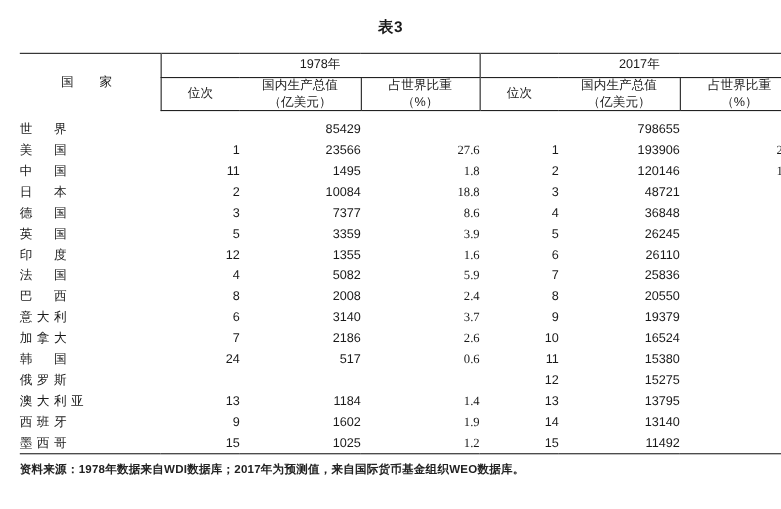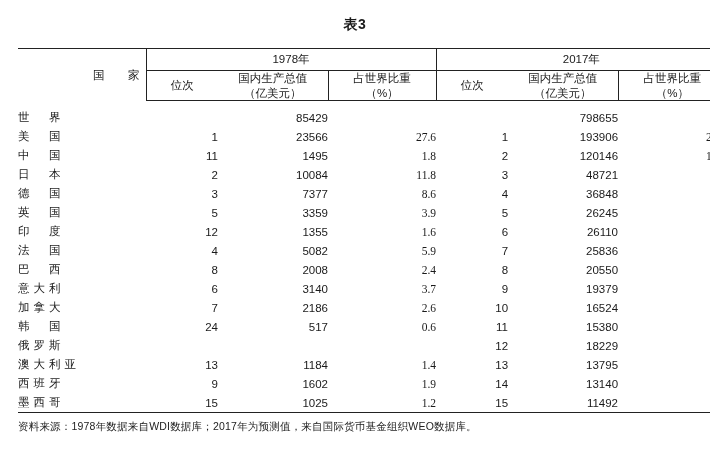--- a/index.html
+++ b/index.html
@@ -92,29 +92,30 @@
     font-family: Liberation Serif, serif;
   }
   .grp-head {
     height: 22px;
   }
   .sub-head {
     height: 30px;
     line-height: 1.3;
   }
   .country-head {
-    text-align: right;
+    text-align: center;
     letter-spacing: 6px;
     vertical-align: middle;
   }
   .note {
     margin-top: 7px;
     font-size: 10.5px;
     color: #222;
     letter-spacing: 0.2px;
+    font-weight: bold;
   }
   .spacer-row td { height: 7px; }
 </style>
 </head>
 <body>
 
 <div class="page">
 
   <div class="title-row">
     <span class="title-num">表3</span>
@@ -183,21 +184,21 @@
           <td class="num">1495</td>
           <td class="pct">1.8</td>
           <td class="rank">2</td>
           <td class="num">120146</td>
           <td class="pct">15.0</td>
         </tr>
         <tr class="data-row">
           <td class="country">日　本</td>
           <td class="rank">2</td>
           <td class="num">10084</td>
-          <td class="pct">11.8</td>
+          <td class="pct">18.8</td>
           <td class="rank">3</td>
           <td class="num">48721</td>
           <td class="pct">6.1</td>
         </tr>
         <tr class="data-row">
           <td class="country">德　国</td>
           <td class="rank">3</td>
           <td class="num">7377</td>
           <td class="pct">8.6</td>
           <td class="rank">4</td>
@@ -266,21 +267,21 @@
           <td class="rank">11</td>
           <td class="num">15380</td>
           <td class="pct">1.9</td>
         </tr>
         <tr class="data-row">
           <td class="country">俄罗斯</td>
           <td class="rank"></td>
           <td class="num"></td>
           <td class="pct"></td>
           <td class="rank">12</td>
-          <td class="num">18229</td>
+          <td class="num">15275</td>
           <td class="pct">1.9</td>
         </tr>
         <tr class="data-row">
           <td class="country">澳大利亚</td>
           <td class="rank">13</td>
           <td class="num">1184</td>
           <td class="pct">1.4</td>
           <td class="rank">13</td>
           <td class="num">13795</td>
           <td class="pct">1.7</td>

